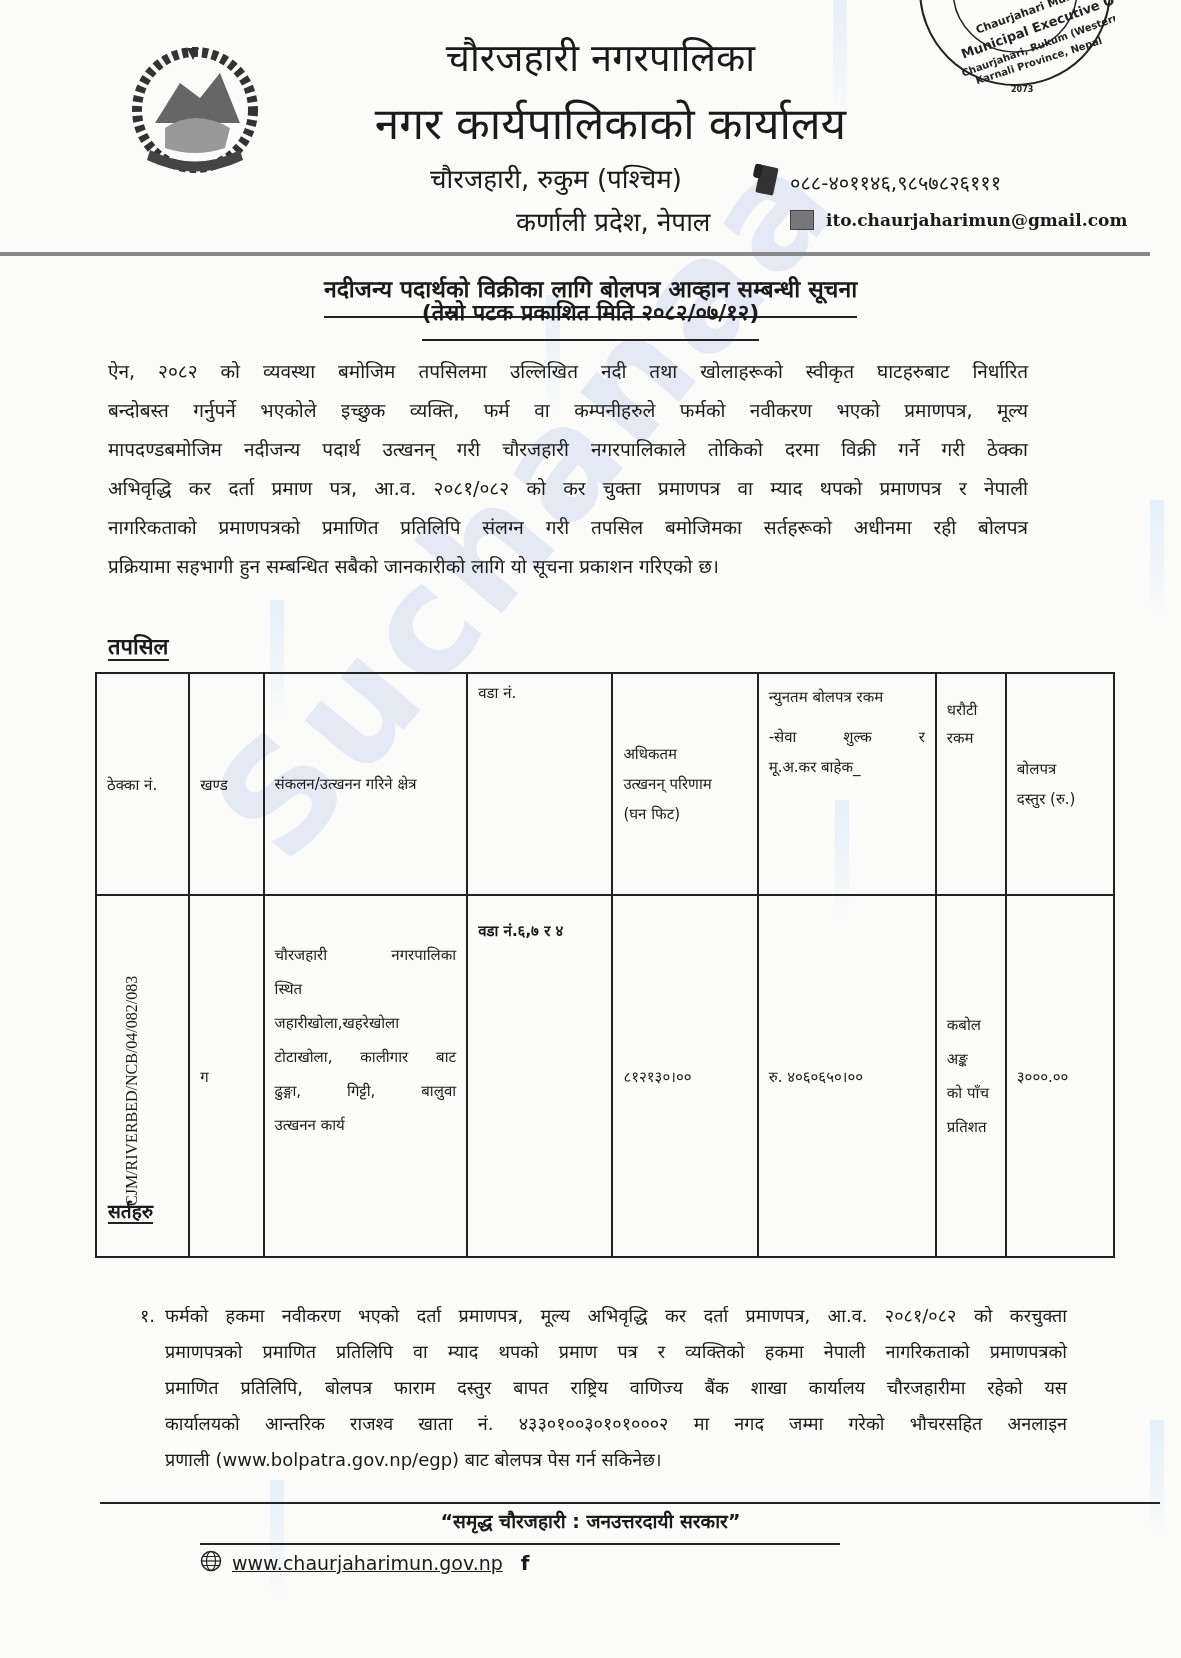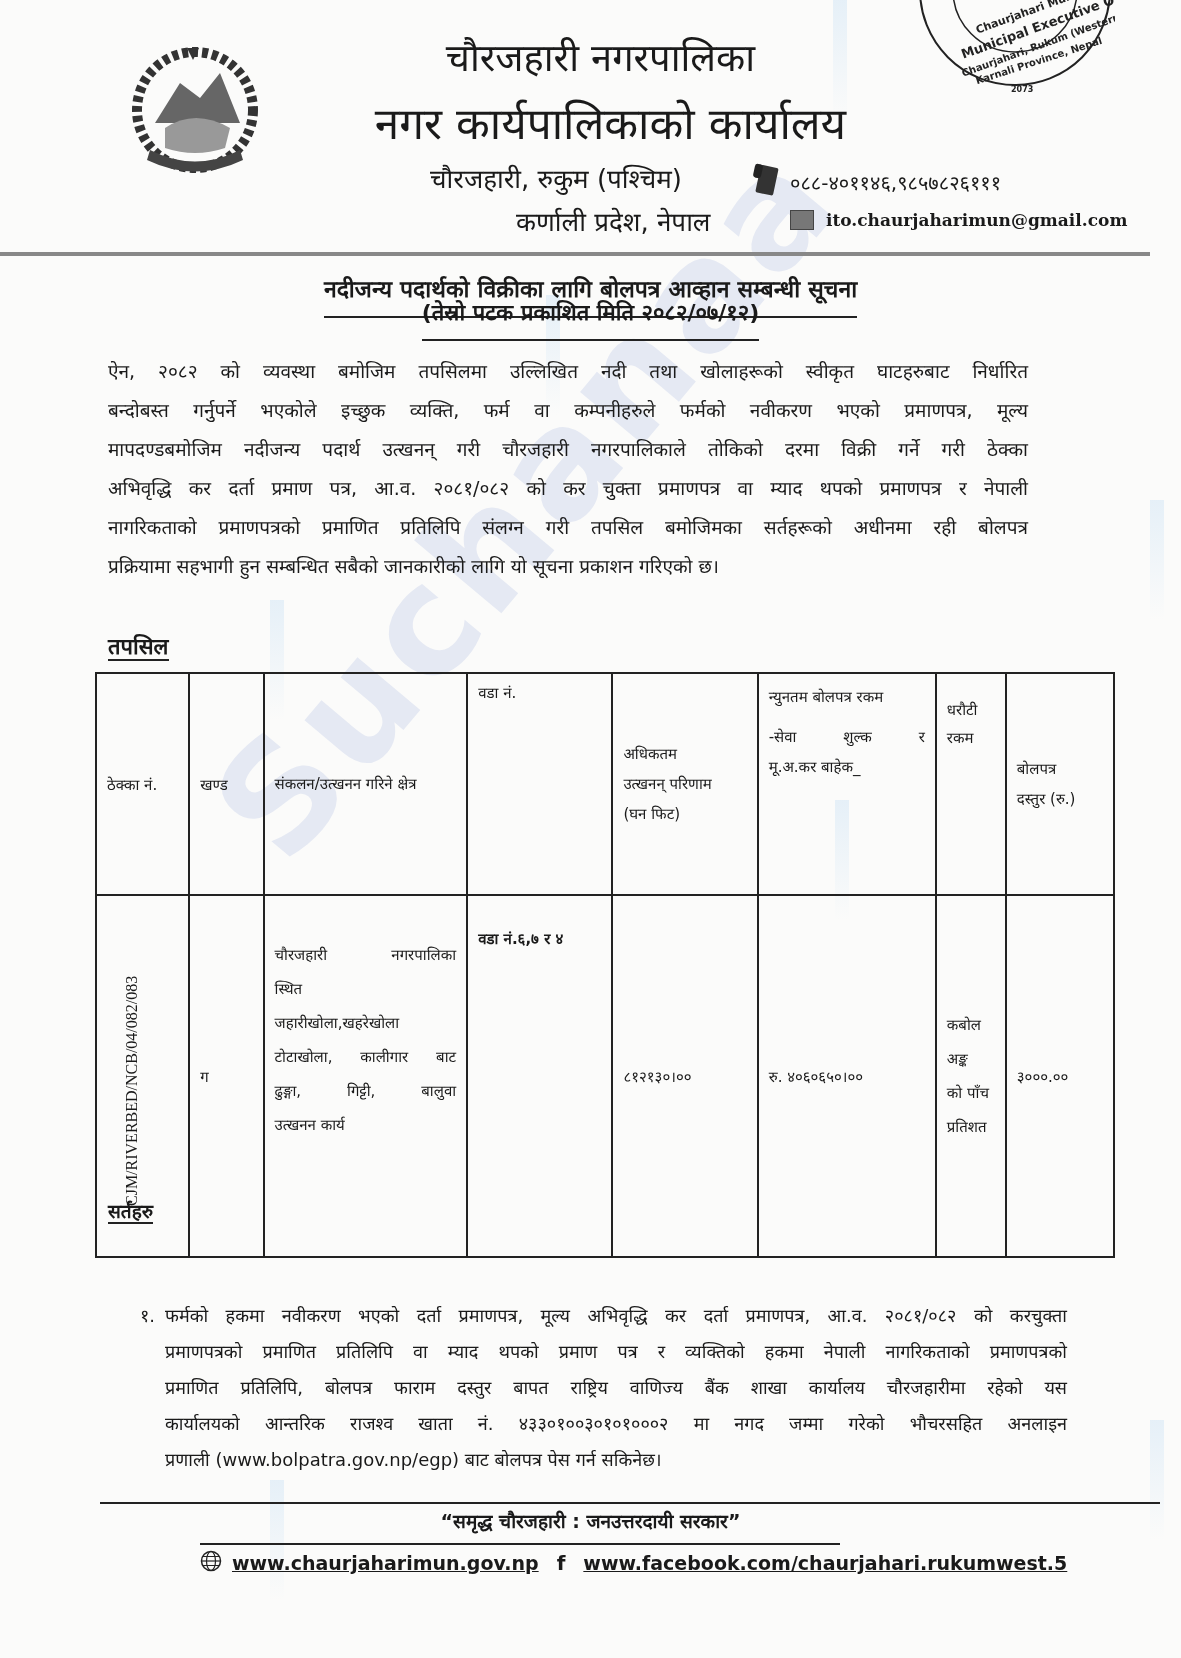--- a/index.html
+++ b/index.html
@@ -54,21 +54,21 @@
     .sart span { border-bottom: 2px solid #222; }
     .cond { left: 165px; top: 1298px; width: 902px; font-size: 18px; line-height: 36px; }
     .cond div { white-space: nowrap; text-align: justify; text-align-last: justify; }
     .cond div.last { text-align-last: left; }
     .cond-num { left: 140px; top: 1298px; font-size: 18px; line-height: 36px; }
     
     .foot-rule1 { left: 100px; top: 1502px; width: 1060px; height: 2px; background: #222; }
     .slogan { left: 0; width: 1181px; text-align: center; top: 1508px; font-size: 19px; font-weight: bold; padding-right: 40px; }
     .foot-rule2 { left: 200px; top: 1543px; width: 640px; height: 2px; background: #222; }
     .links { left: 200px; top: 1550px; display: flex; align-items: center; gap: 10px; font-size: 19px; }
-    .links a { color: #1a1a1a; text-decoration: underline; font-weight: bold; }
+    .links a { color: #1a1a1a; text-decoration: underline; }
     .globe-icon { width: 22px; height: 22px; }
     .fb-icon { font-weight: bold; font-size: 20px; margin: 0 8px; }
     .source { right: 20px; top: 1635px; font-size: 12px; font-style: italic; color: #333; margin-top: 28px; }
   </style>
 </head>
 <body>
 
 <div class="wm-stripe" style="left:833px;top:0;"></div>
 <div class="wm-stripe" style="left:546px;top:295px;"></div>
 <div class="wm-stripe" style="left:270px;top:600px;"></div>
@@ -178,21 +178,21 @@
     </td>
     <td class="vcenter">ग</td>
     <td style="padding-top:42px;">
       <div class="loc-line">चौरजहारी नगरपालिका</div>
       <div class="loc-line left">स्थित</div>
       <div class="loc-line left">जहारीखोला,खहरेखोला</div>
       <div class="loc-line">टोटाखोला, कालीगार बाट</div>
       <div class="loc-line">ढुङ्गा, गिट्टी, बालुवा</div>
       <div class="loc-line left">उत्खनन कार्य</div>
     </td>
-    <td style="padding-top:32px;font-weight:bold;">वडा नं.६,७ र ४</td>
+    <td style="padding-top:24px;font-weight:bold;">वडा नं.६,७ र ४</td>
     <td class="vcenter">८१२१३०।००</td>
     <td class="vcenter">रु. ४०६०६५०।००</td>
     <td class="vcenter" style="line-height:34px;border-radius:12px;">
       <div>कबोल</div>
       <div>अङ्क</div>
       <div>को पाँच</div>
       <div>प्रतिशत</div>
     </td>
     <td class="vcenter">३०००.००</td>
   </tr>
@@ -217,15 +217,14 @@
     <svg class="globe-icon" viewBox="0 0 22 22">
         <circle cx="11" cy="11" r="9.5" fill="none" stroke="#222" stroke-width="1.5"></circle>
         <ellipse cx="11" cy="11" rx="4.5" ry="9.5" fill="none" stroke="#222" stroke-width="1.2"></ellipse>
         <line x1="1.5" y1="11" x2="20.5" y2="11" stroke="#222" stroke-width="1.2"></line>
         <line x1="3" y1="6.5" x2="19" y2="6.5" stroke="#222" stroke-width="1"></line>
         <line x1="3" y1="15.5" x2="19" y2="15.5" stroke="#222" stroke-width="1"></line>
       </svg>
   </span>
   <a>www.chaurjaharimun.gov.np</a>
   <span class="fb-icon">f</span>
-  <a>www.facebook.com/chaurjahari.rukumwest.5</a>
 </div>
 <div class="abs source">Source: Bolpatra</div>
 
 </body></html>

